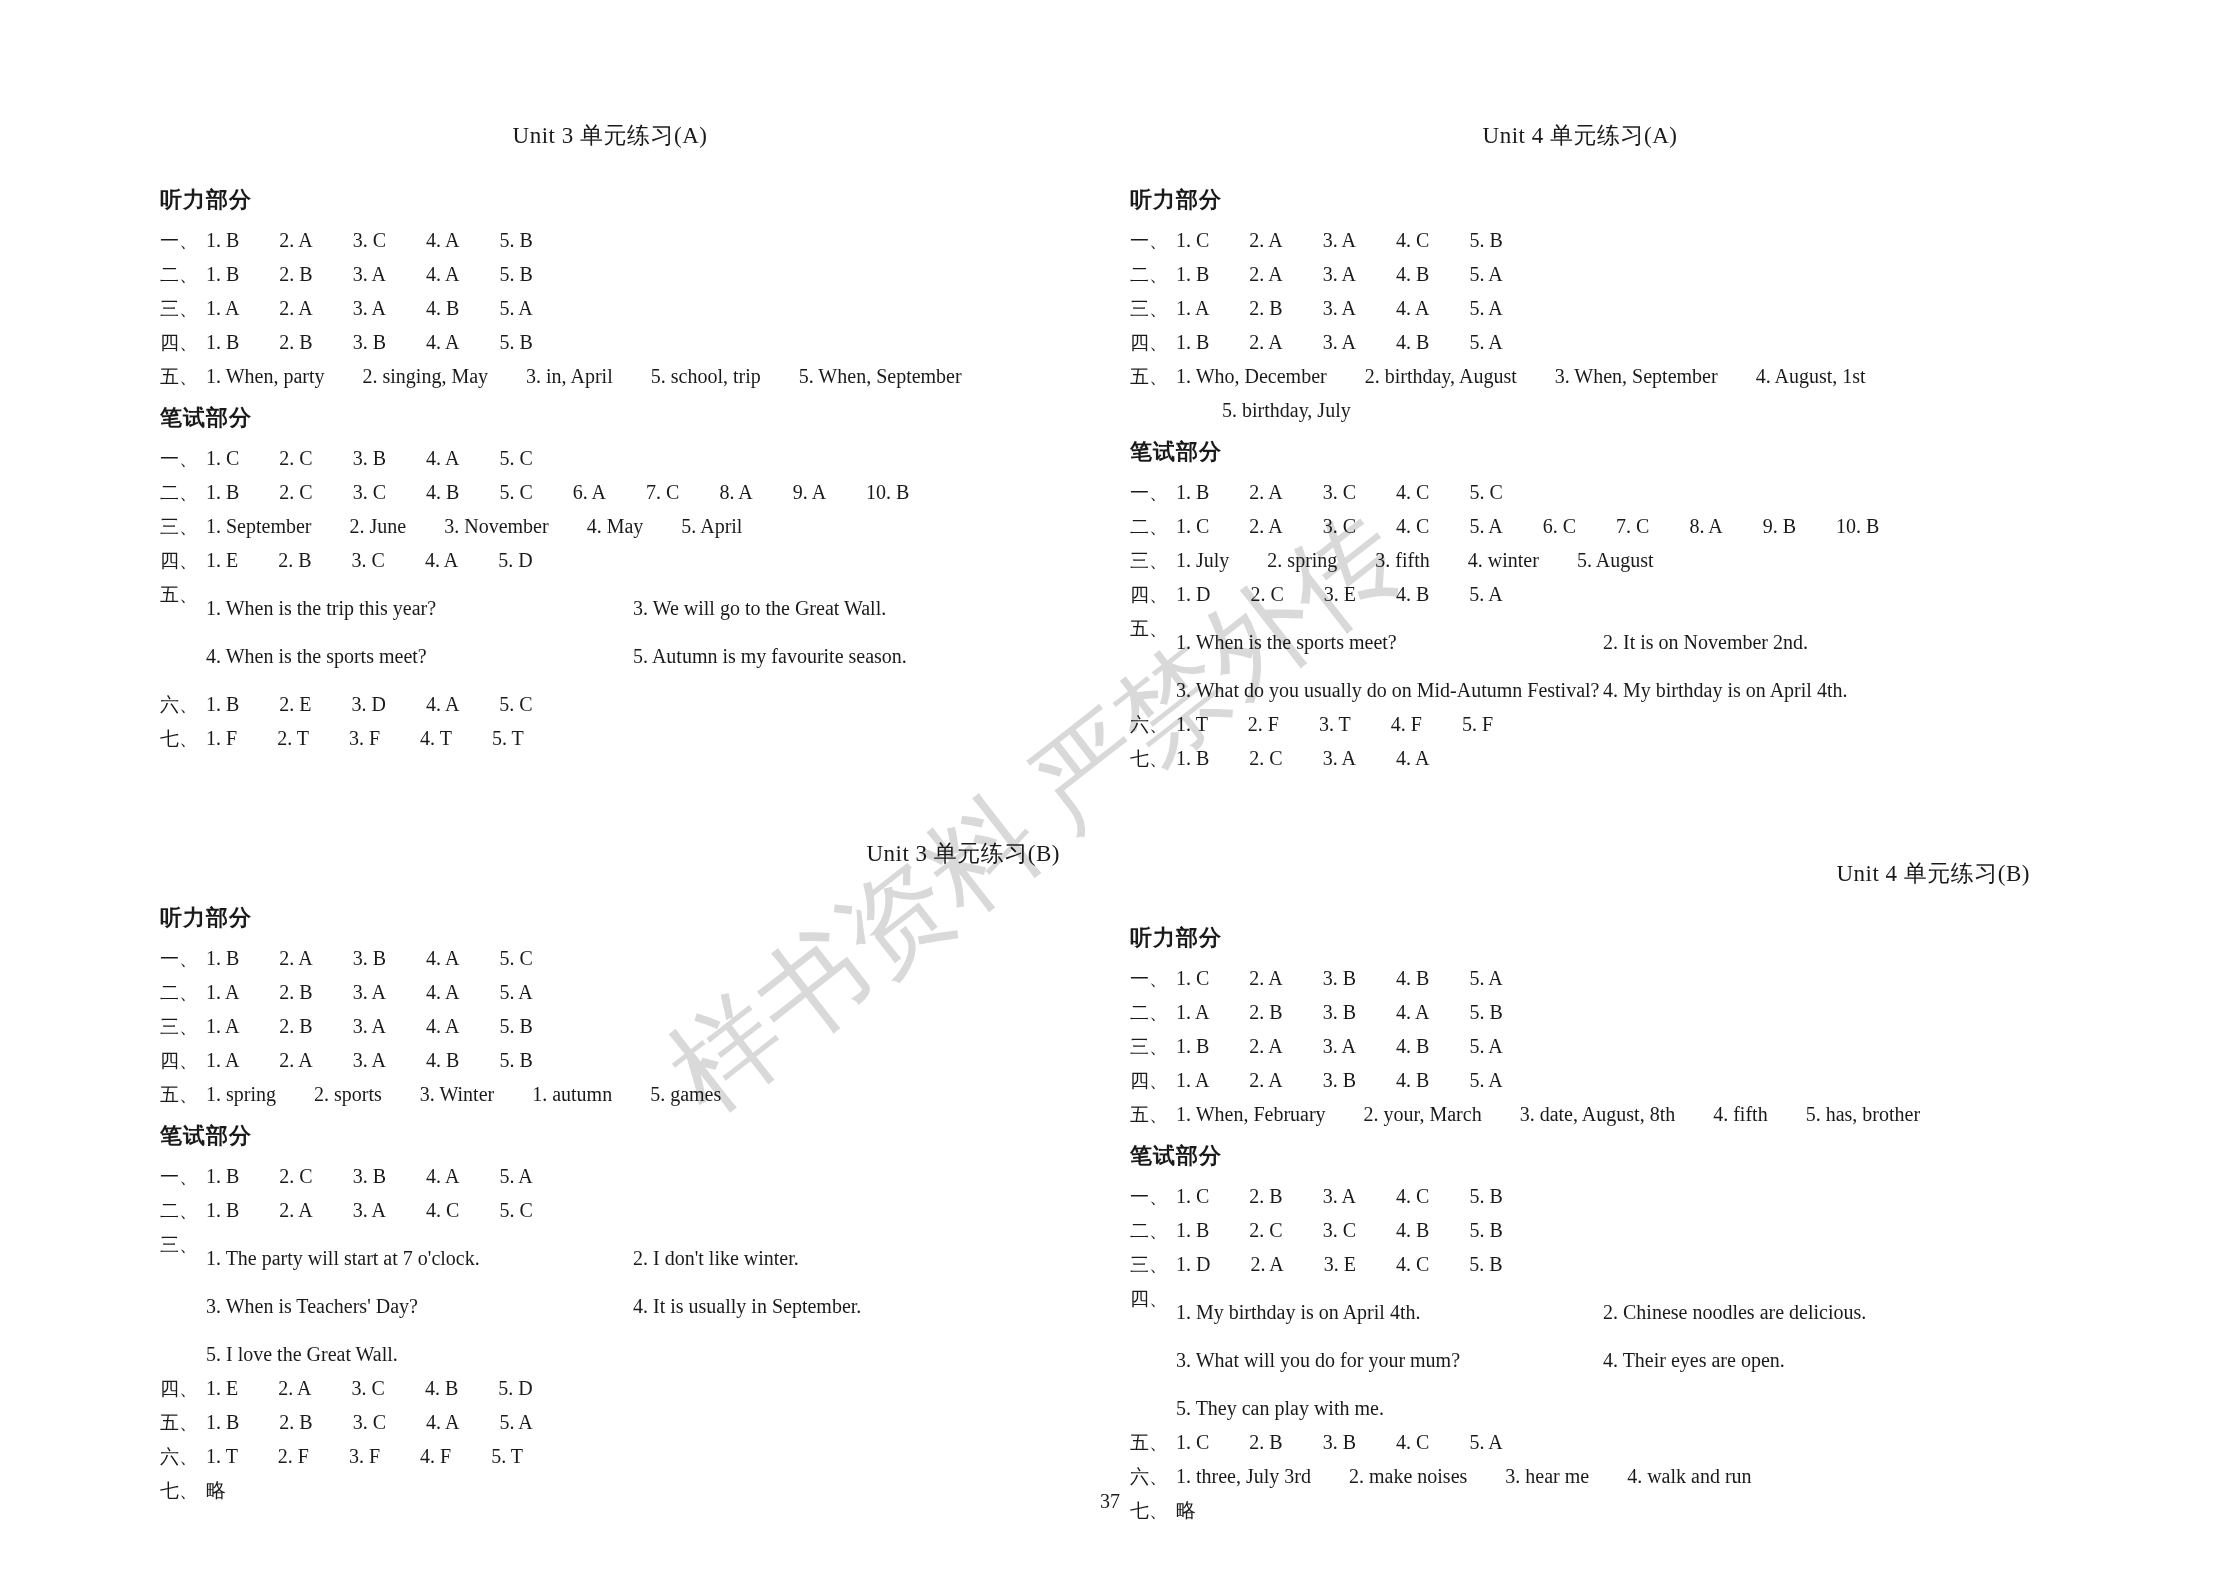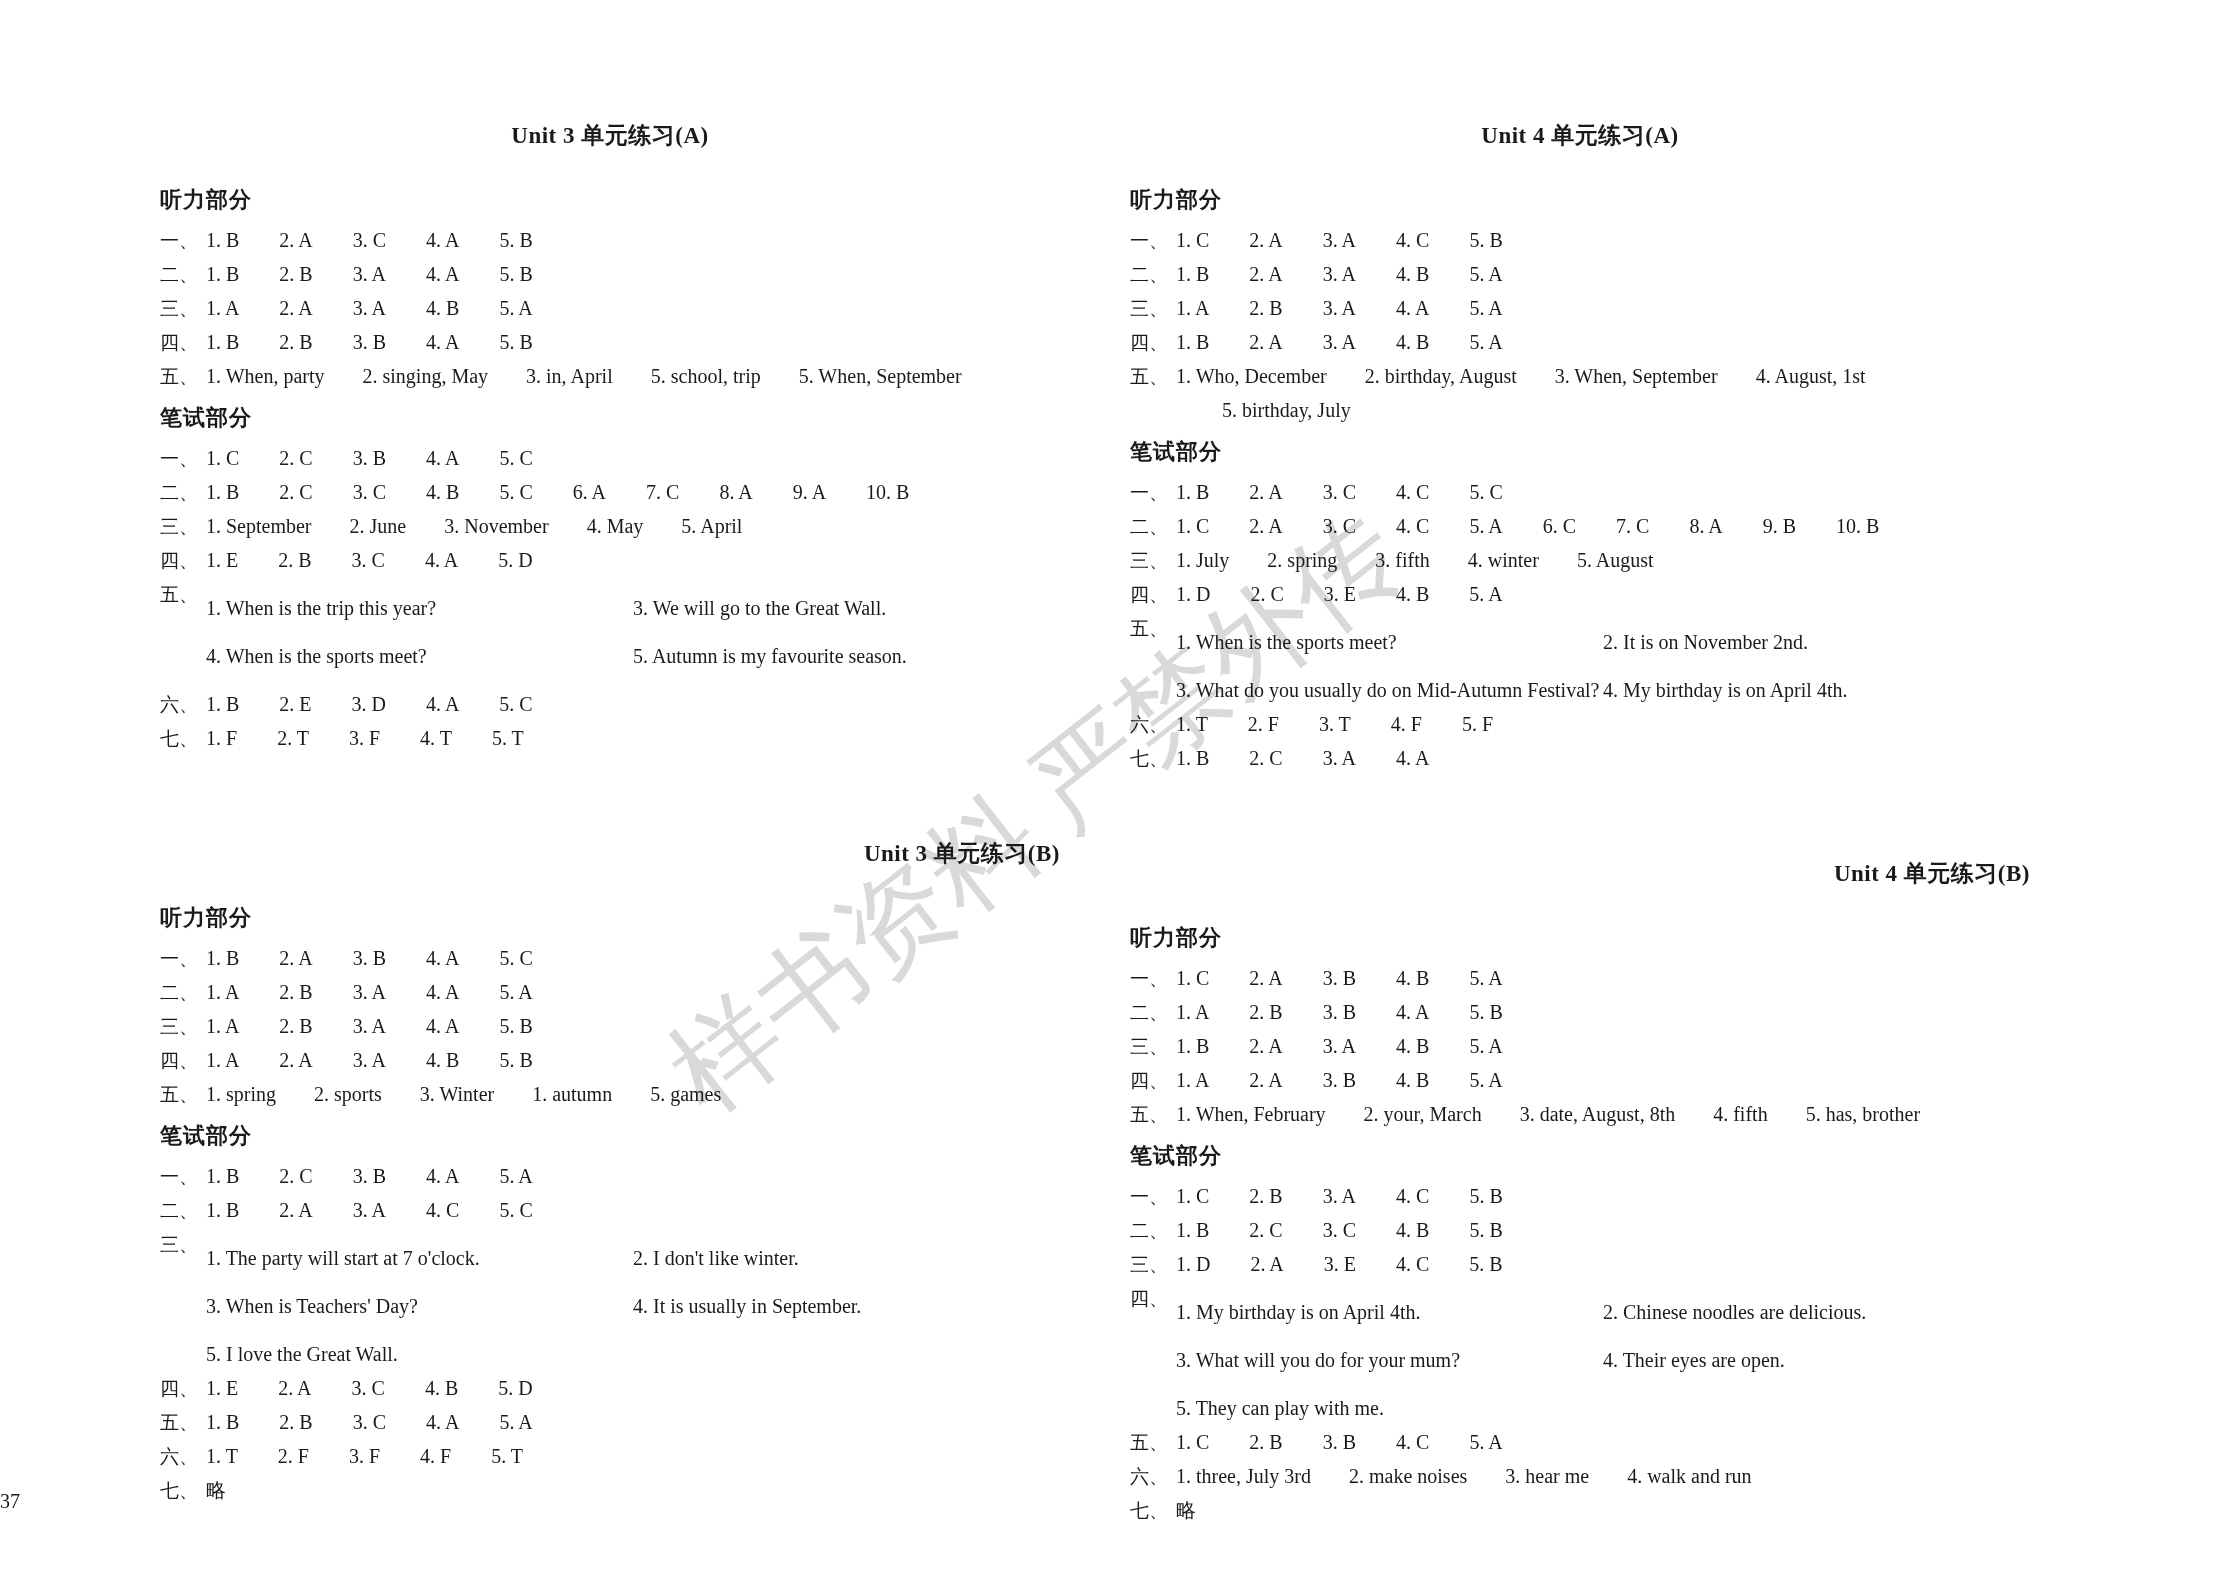--- a/index.html
+++ b/index.html
@@ -46,21 +46,21 @@
     position: relative;
     z-index: 2;
     display: flex;
     gap: 70px;
   }
   .col { width: 900px; }
 
   .sec-title {
     text-align: center;
     font-family: "Liberation Serif", serif;
-    font-weight: bold;
+    font-weight: normal;
     font-size: 23px;
     margin: 0 0 34px 0;
     letter-spacing: 0.5px;
   }
   .sec-title.second { margin-top: 83px; text-align: right; }
 
   .part-head {
     font-family: "DejaVu Sans", sans-serif;
     font-weight: bold;
     font-size: 22px;
@@ -102,20 +102,21 @@
     width: 50%;
     white-space: nowrap;
     margin-top: 14px;
   }
   .cont { padding-left: 46px; }
 
   .page-num {
     position: absolute;
     left: 0; right: 0;
     bottom: 58px;
+    text-align: center;
     font-size: 20px;
     font-family: "Liberation Serif", serif;
     z-index: 3;
   }
 
   .sp-top { margin-top: 10px; }
 </style>
 </head>
 <body>
 

